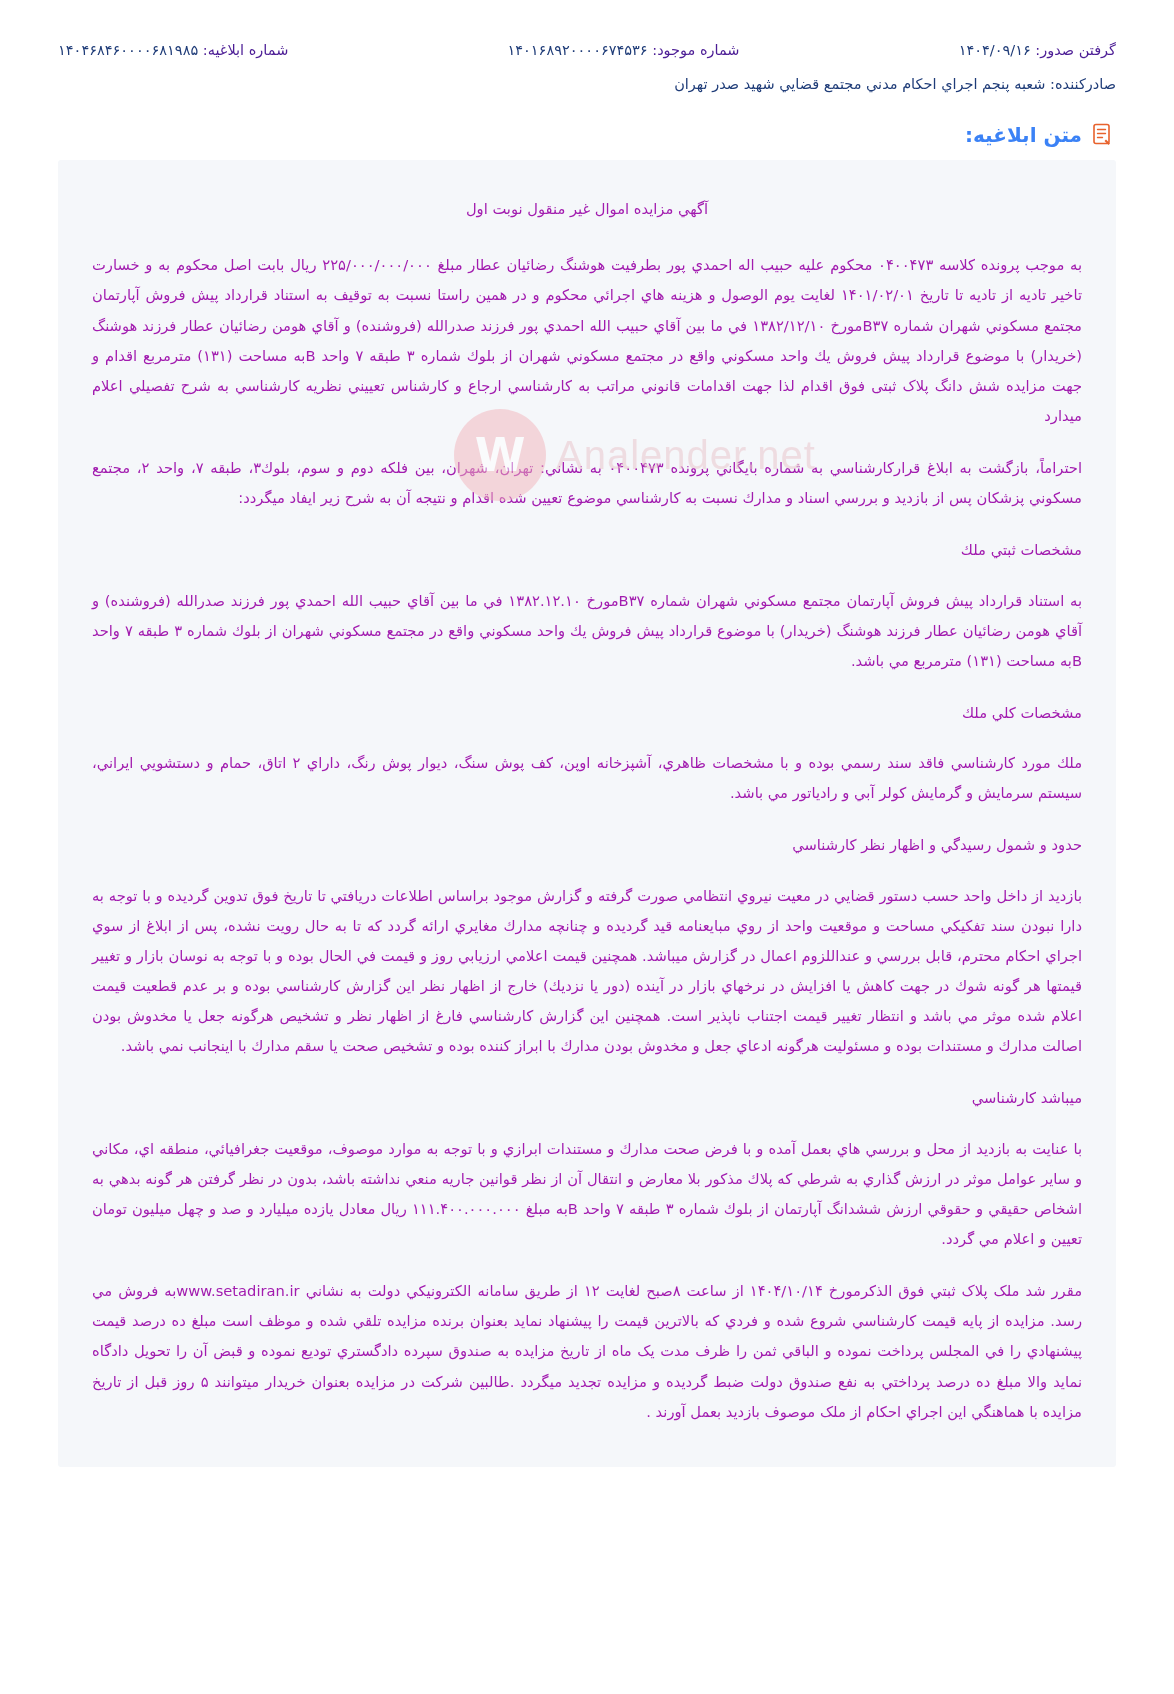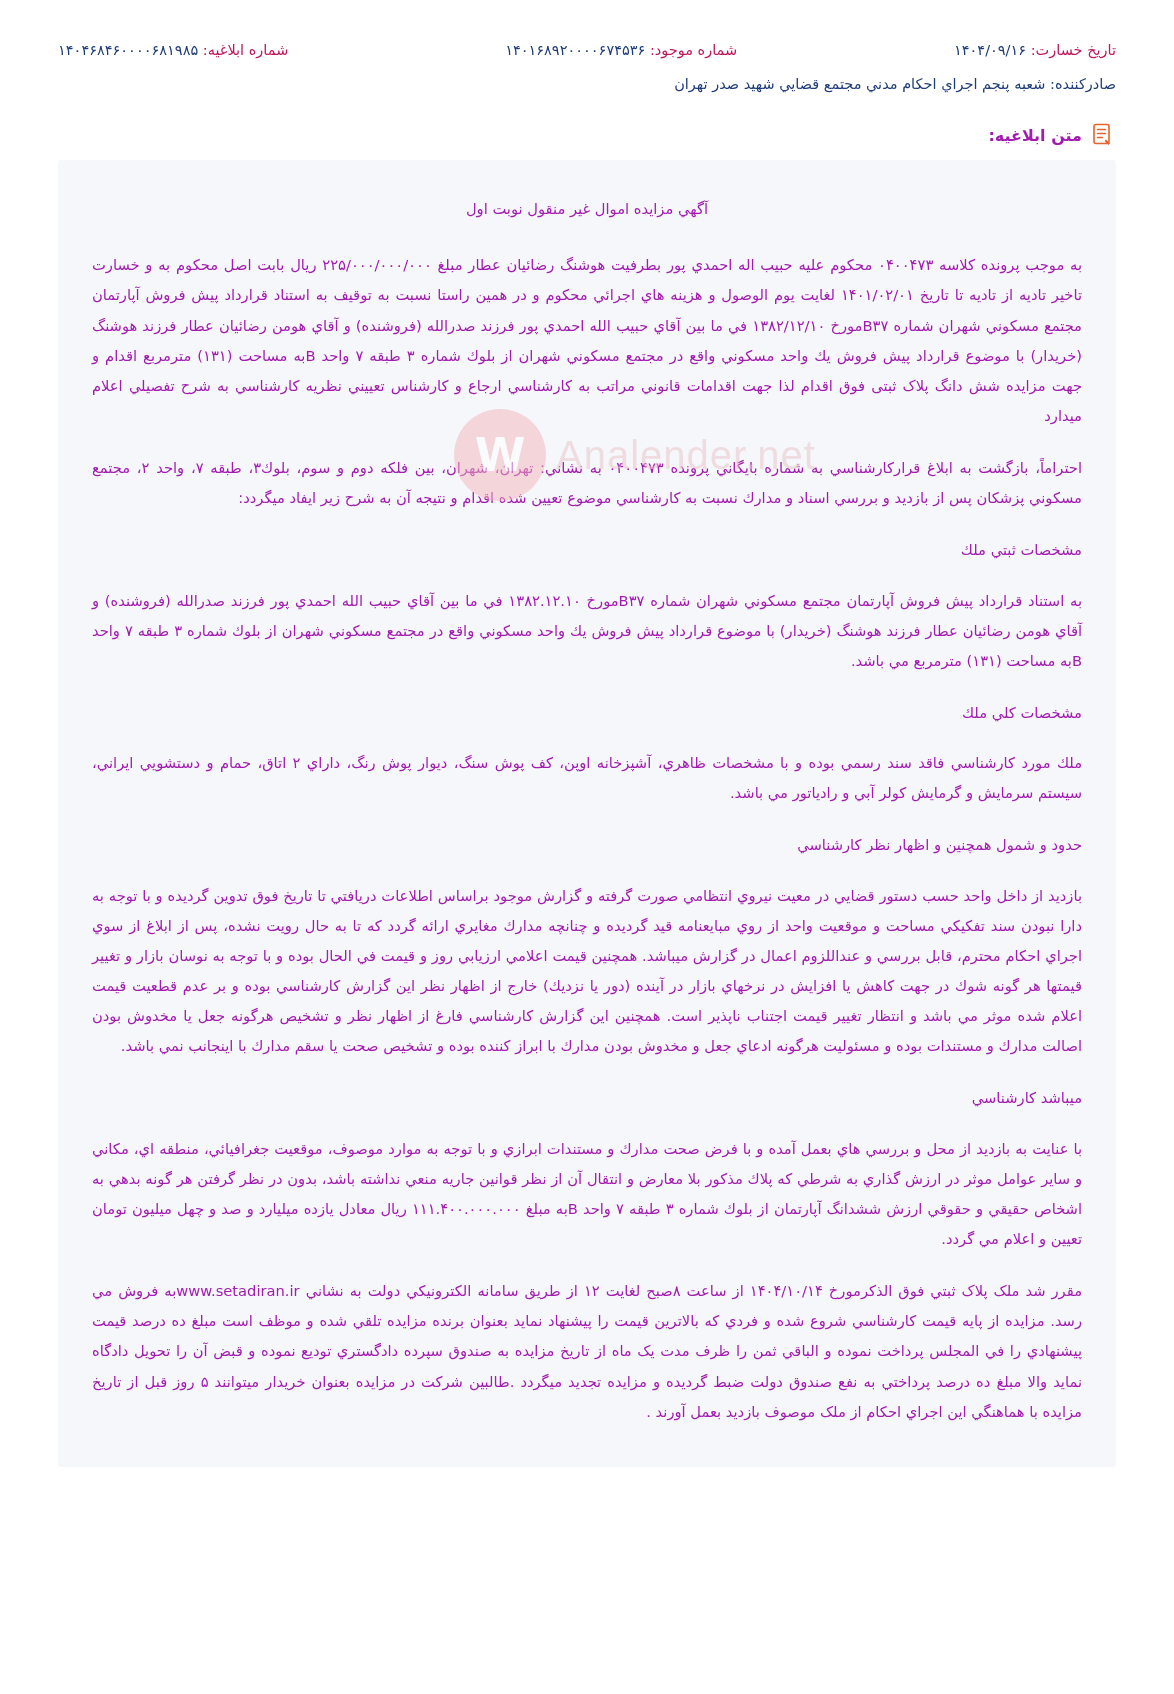--- a/index.html
+++ b/index.html
@@ -31,21 +31,21 @@
     justify-content: space-between;
     align-items: center;
     color: #1f3c78;
     font-size: 14.5px;
     padding: 2px 0 6px 0;
   }
   .meta-cell {
     white-space: nowrap;
     letter-spacing: 0;
   }
-  .meta-cell .label { color: #be185d; margin-top: 28px; }
+  .meta-cell .label { color: #4c1d95; margin-top: 28px; }
   .meta-cell .value { color: #1f3c78; }
 
   .issuer-line, .subject-line {
     text-align: right;
     color: #1f3c78;
     font-size: 14.5px;
     padding: 9px 0 0 0;
     line-height: 1.6;
   }
   .issuer-line .label, .subject-line .label { color: #1f3c78; }
@@ -53,22 +53,22 @@
   
   .section-title {
     display: flex;
     flex-direction: row;
     align-items: center;
     gap: 8px;
     margin-top: 26px;
     margin-bottom: 12px;
   }
   .section-title .title-text {
-    color: #a21caf;
-    font-size: 16px;
+    color: #3b82f6;
+    font-size: 20px;
     font-weight: bold;
   }
   .doc-icon {
     width: 26px;
     height: 26px;
     display: inline-block;
     flex: 0 0 auto;
   }
 
   
@@ -134,21 +134,21 @@
     letter-spacing: 1px;
   }
 </style>
 </head>
 <body>
 
 <div class="page">
 
   <div class="meta-row">
     <div class="meta-cell">
-      <span class="label">تاریخ خسارت:</span>
+      <span class="label">گرفتن صدور:</span>
       <span class="value">۱۴۰۴/۰۹/۱۶</span>
     </div>
     <div class="meta-cell">
       <span class="label">شماره موجود:</span>
       <span class="value">۱۴۰۱۶۸۹۲۰۰۰۰۶۷۴۵۳۶</span>
     </div>
     <div class="meta-cell">
       <span class="label">شماره ابلاغیه:</span>
       <span class="value">۱۴۰۴۶۸۴۶۰۰۰۰۶۸۱۹۸۵</span>
     </div>
@@ -179,20 +179,20 @@
   </div>
 
   <div class="body-card">
     <p class="center-head">آگهي مزایده اموال غیر منقول نوبت اول</p>
     <p>به موجب پرونده کلاسه ۰۴۰۰۴۷۳  محکوم علیه حبیب اله احمدي پور   بطرفیت هوشنگ رضائیان عطار  مبلغ ۲۲۵/۰۰۰/۰۰۰/۰۰۰ ریال بابت اصل محکوم به و خسارت تاخیر تادیه از تادیه تا تاریخ ۱۴۰۱/۰۲/۰۱  لغایت یوم الوصول  و  هزینه هاي اجرائي  محکوم و در همین راستا  نسبت به توقیف  به استناد قرارداد پیش فروش آپارتمان مجتمع مسکوني شهران شماره   B۳۷مورخ ۱۳۸۲/۱۲/۱۰ في ما بین آقاي حبیب الله احمدي پور فرزند صدرالله (فروشنده) و آقاي هومن رضائیان عطار فرزند هوشنگ (خریدار) با موضوع قرارداد پیش فروش یك واحد مسکوني واقع در مجتمع مسکوني شهران از بلوك شماره ۳ طبقه ۷ واحد  Bبه مساحت (۱۳۱) مترمربع اقدام  و جهت مزایده شش دانگ پلاک ثبتی فوق اقدام لذا جهت اقدامات قانوني  مراتب به کارشناسي ارجاع و کارشناس تعییني  نظریه کارشناسي به شرح تفصیلي اعلام میدارد</p>
     <p>احتراماً، بازگشت به ابلاغ قرارکارشناسي به شماره بایگاني پرونده ۰۴۰۰۴۷۳ به نشاني: تهران، شهران، بین فلکه دوم و سوم، بلوك۳، طبقه ۷، واحد ۲، مجتمع مسکوني پزشکان پس از بازدید و بررسي اسناد و مدارك نسبت به کارشناسي موضوع تعیین شده اقدام و نتیجه آن به شرح زیر ایفاد میگردد:</p>
     <p class="heading">مشخصات ثبتي ملك</p>
     <p>به استناد قرارداد پیش فروش آپارتمان مجتمع مسکوني شهران شماره   B۳۷مورخ ۱۳۸۲.۱۲.۱۰ في ما بین آقاي حبیب الله احمدي پور فرزند صدرالله (فروشنده) و آقاي هومن رضائیان عطار فرزند هوشنگ (خریدار) با موضوع قرارداد پیش فروش یك واحد مسکوني واقع در مجتمع مسکوني شهران از بلوك شماره ۳ طبقه ۷ واحد  Bبه مساحت (۱۳۱) مترمربع مي باشد.</p>
     <p class="heading">مشخصات کلي ملك</p>
     <p>ملك مورد کارشناسي فاقد سند رسمي بوده و با مشخصات ظاهري، آشپزخانه اوپن، کف پوش سنگ، دیوار پوش رنگ، داراي ۲ اتاق، حمام و دستشویي ایراني، سیستم سرمایش و گرمایش کولر آبي و رادیاتور مي باشد.</p>
-    <p class="heading">حدود و شمول همچنین و اظهار نظر کارشناسي</p>
+    <p class="heading">حدود و شمول رسیدگي و اظهار نظر کارشناسي</p>
     <p>بازدید از داخل واحد حسب دستور قضایي در معیت نیروي انتظامي صورت گرفته و گزارش موجود براساس اطلاعات دریافتي تا تاریخ فوق تدوین گردیده و با توجه به دارا نبودن سند تفکیکي مساحت و موقعیت واحد از روي مبایعنامه قید گردیده و چنانچه مدارك مغایري ارائه گردد که تا به حال رویت نشده، پس از ابلاغ از سوي اجراي احکام محترم، قابل بررسي و عنداللزوم اعمال در گزارش میباشد. همچنین قیمت اعلامي ارزیابي روز و قیمت في الحال بوده و با توجه به نوسان بازار و تغییر قیمتها هر گونه شوك در جهت کاهش یا افزایش در نرخهاي بازار در آینده (دور یا نزدیك) خارج از اظهار نظر این گزارش کارشناسي بوده و بر عدم قطعیت قیمت اعلام شده موثر مي باشد و انتظار تغییر قیمت اجتناب ناپذیر است. همچنین این گزارش کارشناسي فارغ از اظهار نظر و تشخیص هرگونه جعل یا مخدوش بودن اصالت مدارك و مستندات بوده و مسئولیت هرگونه ادعاي جعل و مخدوش بودن مدارك با ابراز کننده بوده و تشخیص صحت یا سقم مدارك با اینجانب نمي باشد.</p>
     <p class="heading">میباشد کارشناسي</p>
     <p>با عنایت به بازدید از محل و بررسي هاي بعمل آمده و با فرض صحت مدارك و مستندات ابرازي و با توجه به موارد موصوف، موقعیت جغرافیائي، منطقه اي، مکاني و سایر عوامل موثر در ارزش گذاري به شرطي که پلاك مذکور بلا معارض و انتقال آن از نظر قوانین جاریه منعي نداشته باشد، بدون در نظر گرفتن هر گونه بدهي به  اشخاص حقیقي و حقوقي ارزش ششدانگ آپارتمان از بلوك شماره ۳ طبقه ۷ واحد   Bبه مبلغ ۱۱۱.۴۰۰.۰۰۰.۰۰۰ ریال معادل یازده میلیارد و صد و چهل میلیون تومان تعیین و اعلام مي گردد.</p>
     <p>مقرر شد ملک پلاک ثبتي فوق الذکرمورخ ۱۴۰۴/۱۰/۱۴ از ساعت ۸صبح لغایت ۱۲ از طریق سامانه الکترونیکي دولت به نشاني    www.setadiran.irبه فروش مي رسد. مزایده از پایه قیمت کارشناسي شروع شده و فردي که بالاترین قیمت را پیشنهاد نماید بعنوان برنده مزایده تلقي شده و موظف است مبلغ ده درصد قیمت پیشنهادي را في المجلس پرداخت نموده و الباقي  ثمن را ظرف مدت یک ماه از تاریخ مزایده  به صندوق سپرده دادگستري تودیع نموده و قبض آن را تحویل دادگاه نماید والا مبلغ ده درصد پرداختي به نفع صندوق دولت ضبط گردیده و مزایده تجدید میگردد .طالبین شرکت در مزایده بعنوان خریدار میتوانند ۵ روز قبل از تاریخ مزایده با هماهنگي این اجراي احکام از ملک موصوف بازدید بعمل آورند .</p>
   </div>
 
 </div>
 
 </body></html>

